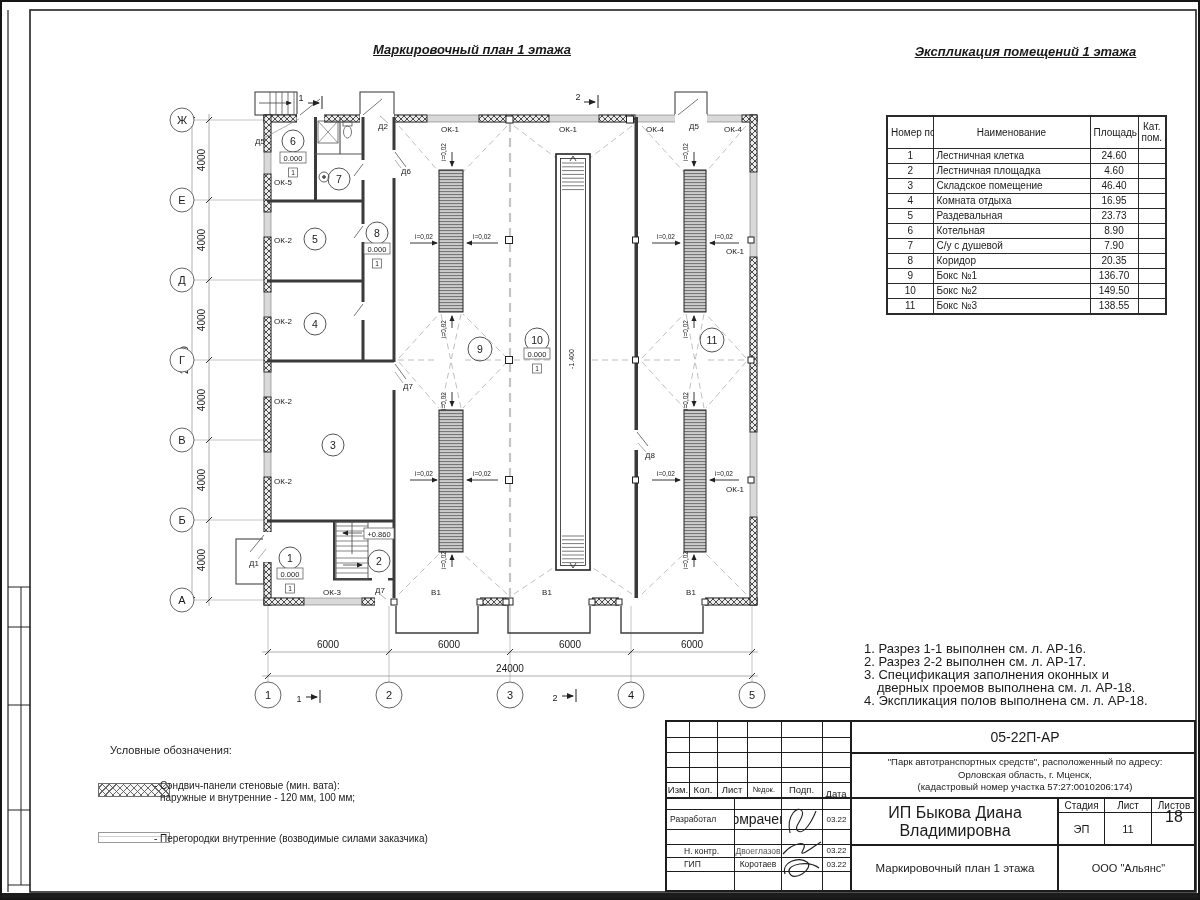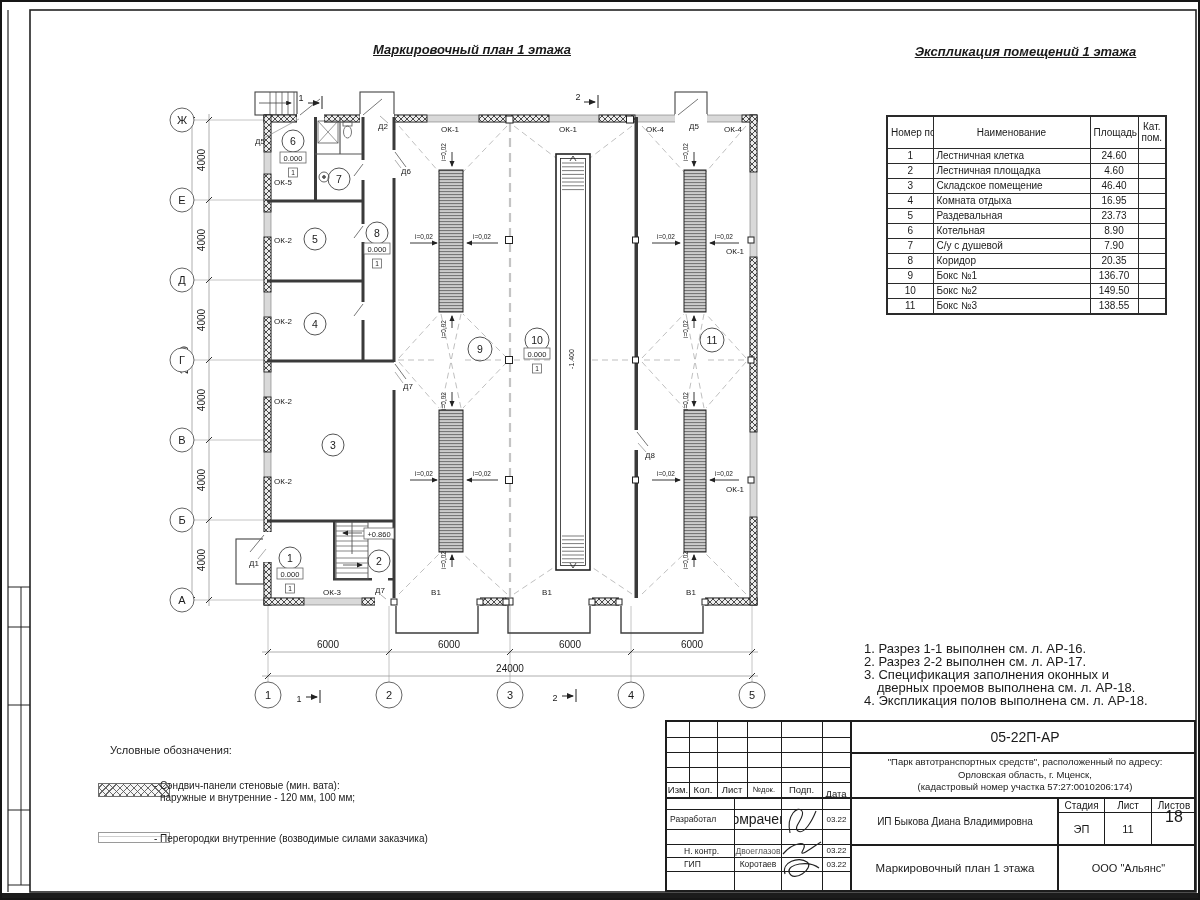--- a/index.html
+++ b/index.html
@@ -660,21 +660,21 @@
   <svg class="abs" style="left:112px;top:116px" width="46" height="50">
     <path d="M4,16 C14,4 30,2 24,12 C18,22 38,6 42,4 M6,36 C2,24 20,18 28,24 C36,30 14,46 10,34 C8,26 30,22 40,30" fill="none" stroke="#222" stroke-width="1.2"></path>
   </svg>
 
   <div class="tb-cell" style="left:185px;top:0;width:346px;height:30px;font-size:14px">05-22П-АР</div>
   <div class="abs" style="left:190px;top:34px;width:336px;text-align:center;font-size:9.5px;line-height:12.5px">
     <div>"Парк автотранспортных средств",  расположенный по адресу:</div>
     <div>Орловская область, г. Мценск,</div>
     <div>(кадастровый номер участка 57:27:0010206:174)</div>
   </div>
-  <div class="tb-cell" style="left:186px;top:77px;width:204px;height:45px;font-size:10px">ИП Быкова Диана Владимировна</div>
+  <div class="tb-cell" style="left:186px;top:77px;width:204px;height:45px;font-size:16px">ИП Быкова Диана Владимировна</div>
   <div class="tb-cell" style="left:392px;top:76px;width:45px;height:14px;font-size:10px">Стадия</div>
   <div class="tb-cell" style="left:438px;top:76px;width:46px;height:14px;font-size:10px">Лист</div>
   <div class="tb-cell" style="left:485px;top:76px;width:44px;height:14px;font-size:10px">Листов</div>
   <div class="tb-cell" style="left:392px;top:91px;width:45px;height:31px;font-size:11px">ЭП</div>
   <div class="tb-cell" style="left:438px;top:91px;width:46px;height:31px;font-size:11px">11</div>
   <div class="tb-cell" style="left:485px;top:79px;width:44px;height:31px;font-size:16px">18</div>
   <div class="tb-cell" style="left:186px;top:124px;width:204px;height:44px;font-size:11.5px">Маркировочный план 1 этажа</div>
   <div class="tb-cell" style="left:392px;top:124px;width:139px;height:44px;font-size:11px">ООО "Альянс"</div>
 </div>
 

